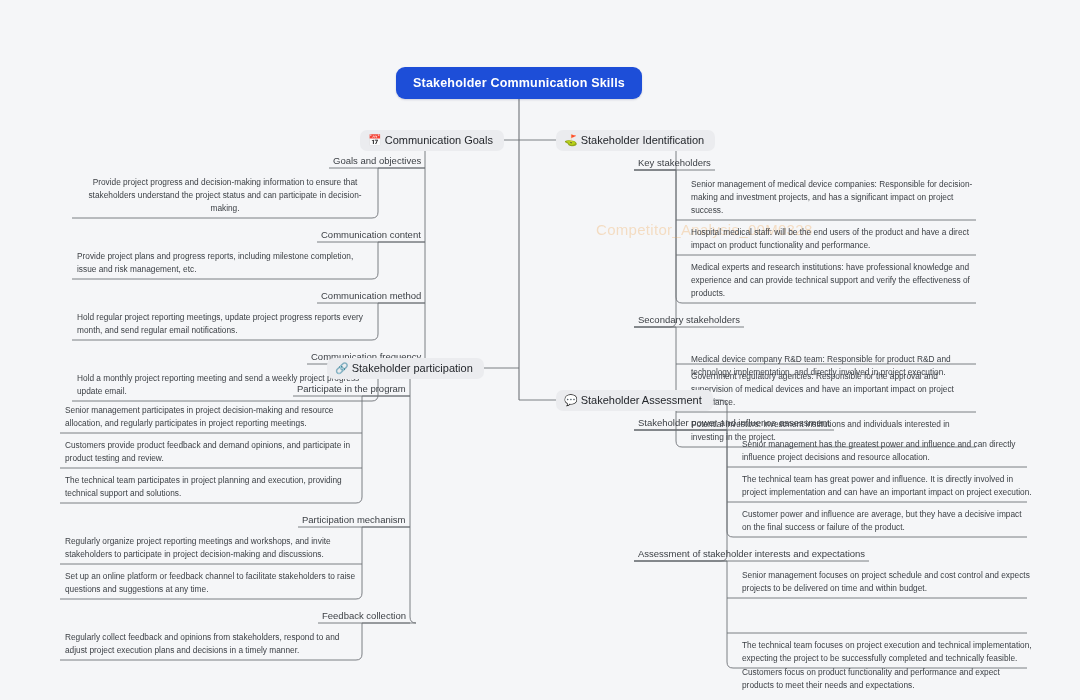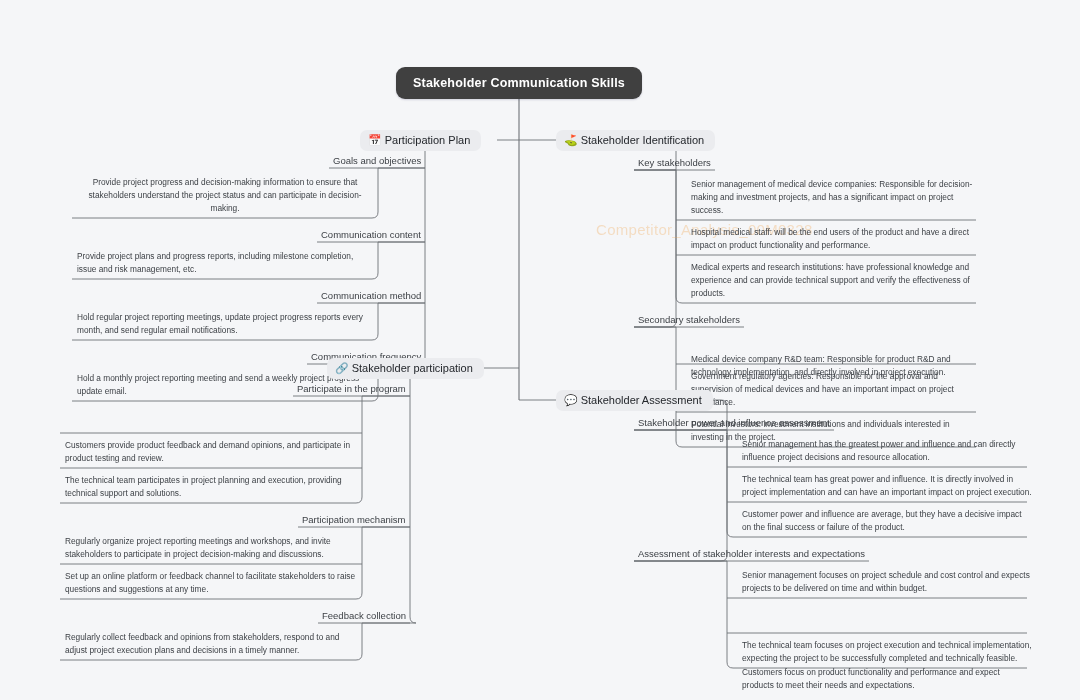--- a/index.html
+++ b/index.html
@@ -10,21 +10,21 @@
     overflow:hidden;
     position:relative;
     -webkit-font-smoothing:antialiased;
   }
   #canvas{position:absolute;inset:0;width:1080px;height:700px;}
   #wires{position:absolute;left:0;top:0;width:1080px;height:700px;pointer-events:none;}
 
   
   .root{
     position:absolute;
-    background:#404040;
+    background:#1d4ed8;
     color:#fff;
     border-radius:9px;
     font-size:12.5px;
     font-weight:bold;
     letter-spacing:.2px;
     padding:9px 17px;
     white-space:nowrap;
     box-shadow:0 1px 2px rgba(40,40,90,.18);
   }
 
@@ -179,35 +179,36 @@
       <path d="M 713 400 H 721 Q 727 400 727 406" fill="none" stroke="#6e7277" stroke-width="0.9"></path>
       <path d="M 727 406 V 555" fill="none" stroke="#6e7277" stroke-width="0.9"></path>
       <path d="M 727 430 H 634" fill="none" stroke="#6e7277" stroke-width="0.9"></path>
       <path d="M 727 555 Q 727 561 721 561 H 634" fill="none" stroke="#6e7277" stroke-width="0.9"></path>
       <path d="M 519 99 V 400" fill="none" stroke="#6e7277" stroke-width="1.1"></path>
     </svg>
   <div class="watermark" style="left:596px;top:221px;">Competitor_Analysis_00M0328</div>
 <div class="root" style="left: 396px; top: 67px;">Stakeholder Communication Skills</div>
     <div class="branch" style="left: 360px; top: 129.5px;">
       <span class="emoji">📅</span>
-      <span>Participation Plan</span>
+      <span>Communication Goals</span>
     </div>
     <div class="topic" style="left: 329px; top: 155px;">Goals and objectives</div>
     <div class="leaf" style="width: 296px; left: 72px; top: 174px; text-align: center;">Provide project progress and decision-making information to ensure that stakeholders understand the project status and can participate in decision-making.</div>
     <div class="topic" style="left: 317px; top: 229px;">Communication content</div>
     <div class="leaf" style="width: 296px; left: 72px; top: 248px;">Provide project plans and progress reports, including milestone completion, issue and risk management, etc.</div>
     <div class="topic" style="left: 317px; top: 290px;">Communication method</div>
     <div class="leaf" style="width: 296px; left: 72px; top: 309px;">Hold regular project reporting meetings, update project progress reports every month, and send regular email notifications.</div>
     <div class="topic" style="left: 307px; top: 351px;">Communication frequency</div>
     <div class="leaf" style="width: 296px; left: 72px; top: 370px;">Hold a monthly project reporting meeting and send a weekly project progress update email.</div>
     <div class="branch" style="left: 327px; top: 357.5px;">
       <span class="emoji">🔗</span>
       <span>Stakeholder participation</span>
     </div>
     <div class="topic" style="left: 293px; top: 383px;">Participate in the program</div>
+    <div class="leaf" style="width: 292px; left: 60px; top: 402px;">Senior management participates in project decision-making and resource allocation, and regularly participates in project reporting meetings.</div>
     <div class="leaf" style="width: 292px; left: 60px; top: 437px;">Customers provide product feedback and demand opinions, and participate in product testing and review.</div>
     <div class="leaf" style="width: 292px; left: 60px; top: 472px;">The technical team participates in project planning and execution, providing technical support and solutions.</div>
     <div class="topic" style="left: 298px; top: 514px;">Participation mechanism</div>
     <div class="leaf" style="width: 292px; left: 60px; top: 533px;">Regularly organize project reporting meetings and workshops, and invite stakeholders to participate in project decision-making and discussions.</div>
     <div class="leaf" style="width: 292px; left: 60px; top: 568px;">Set up an online platform or feedback channel to facilitate stakeholders to raise questions and suggestions at any time.</div>
     <div class="topic" style="left: 318px; top: 610px;">Feedback collection</div>
     <div class="leaf" style="width: 292px; left: 60px; top: 629px;">Regularly collect feedback and opinions from stakeholders, respond to and adjust project execution plans and decisions in a timely manner.</div>
     <div class="branch" style="left: 556px; top: 129.5px;">
       <span class="emoji">⛳</span>
       <span>Stakeholder Identification</span>

